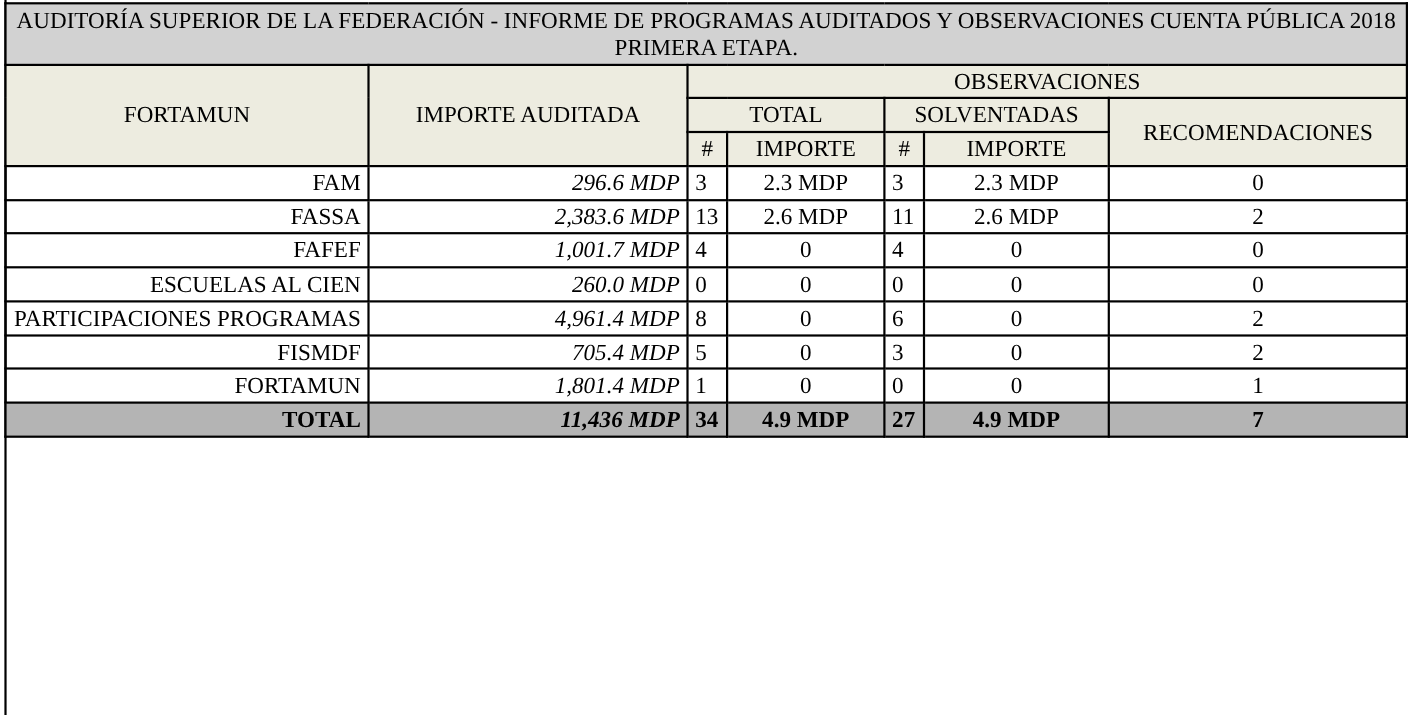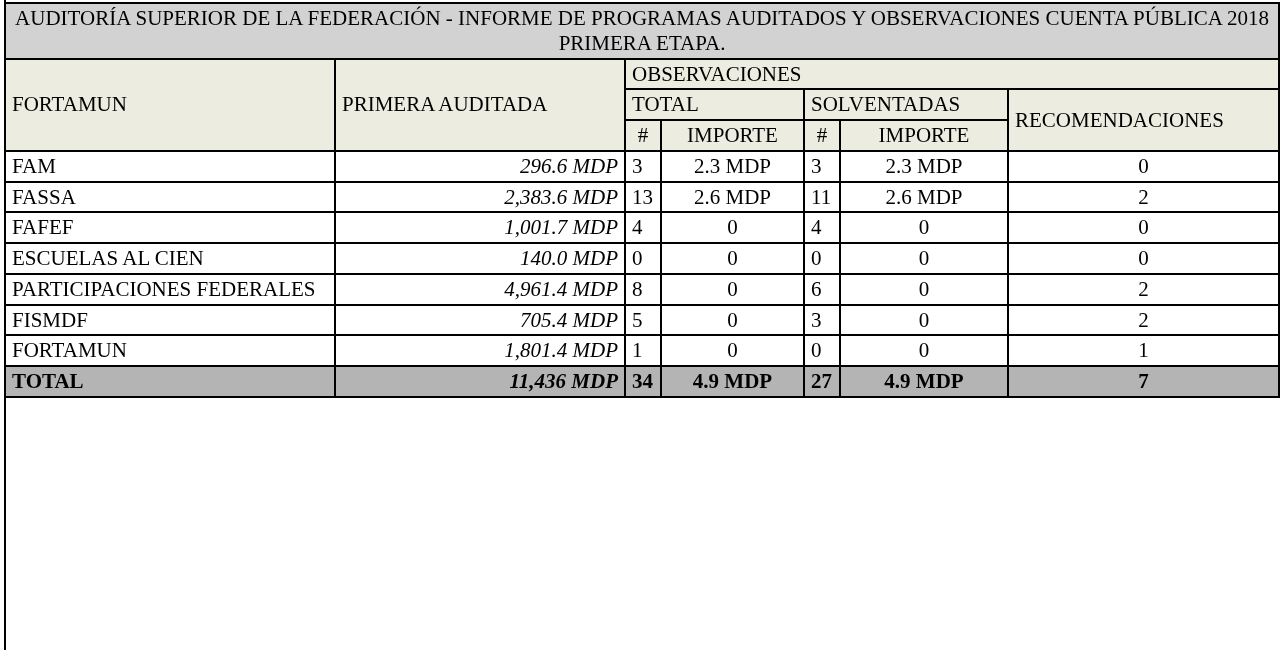--- a/index.html
+++ b/index.html
@@ -49,32 +49,32 @@
   }
   .title-cell {
     background: #d2d2d2;
     text-align: center;
     font-size: 23px;
     padding: 12px 40px 14px 40px;
     line-height: 1.3;
   }
   .hdr {
     background: #edece0;
-    text-align: left;
+    text-align: center;
     font-weight: bold;
     font-size: 22px;
   }
   .hdr-sub {
     background: #edece0;
     text-align: center;
     font-weight: bold;
     font-size: 21px;
   }
   .prog {
-    text-align: left;
+    text-align: right;
     font-weight: bold;
     font-size: 22px;
     padding-left: 4px;
     font-family: Liberation Serif, serif;
   }
   .num-right {
     text-align: right;
     font-size: 22px;
     padding-right: 6px;
     font-style: italic;
@@ -118,21 +118,21 @@
       <col class="c-simp">
       <col class="c-rec">
     </colgroup>
     <tbody>
       <tr>
         <td class="title-cell" colspan="7">AUDITORÍA SUPERIOR DE LA FEDERACIÓN - INFORME DE PROGRAMAS AUDITADOS Y OBSERVACIONES  CUENTA PÚBLICA 2018 PRIMERA ETAPA.</td>
       </tr>
 
       <tr>
         <td class="hdr" rowspan="3">FORTAMUN</td>
-        <td class="hdr" rowspan="3">PRIMERA AUDITADA</td>
+        <td class="hdr" rowspan="3">IMPORTE AUDITADA</td>
         <td class="hdr" colspan="5">OBSERVACIONES</td>
       </tr>
 
       <tr>
         <td class="hdr" colspan="2">TOTAL</td>
         <td class="hdr" colspan="2">SOLVENTADAS</td>
         <td class="hdr" rowspan="2">RECOMENDACIONES</td>
       </tr>
 
       <tr>
@@ -167,30 +167,30 @@
         <td class="num-right">1,001.7 MDP</td>
         <td class="cnt">4</td>
         <td class="num-center">0</td>
         <td class="cnt">4</td>
         <td class="num-center">0</td>
         <td class="num-center">0</td>
       </tr>
 
       <tr>
         <td class="prog">ESCUELAS AL CIEN</td>
-        <td class="num-right">140.0 MDP</td>
+        <td class="num-right">260.0 MDP</td>
         <td class="cnt">0</td>
         <td class="num-center">0</td>
         <td class="cnt">0</td>
         <td class="num-center">0</td>
         <td class="num-center">0</td>
       </tr>
 
       <tr>
-        <td class="prog">PARTICIPACIONES FEDERALES</td>
+        <td class="prog">PARTICIPACIONES PROGRAMAS</td>
         <td class="num-right">4,961.4 MDP</td>
         <td class="cnt">8</td>
         <td class="num-center">0</td>
         <td class="cnt">6</td>
         <td class="num-center">0</td>
         <td class="num-center">2</td>
       </tr>
 
       <tr>
         <td class="prog">FISMDF</td>

